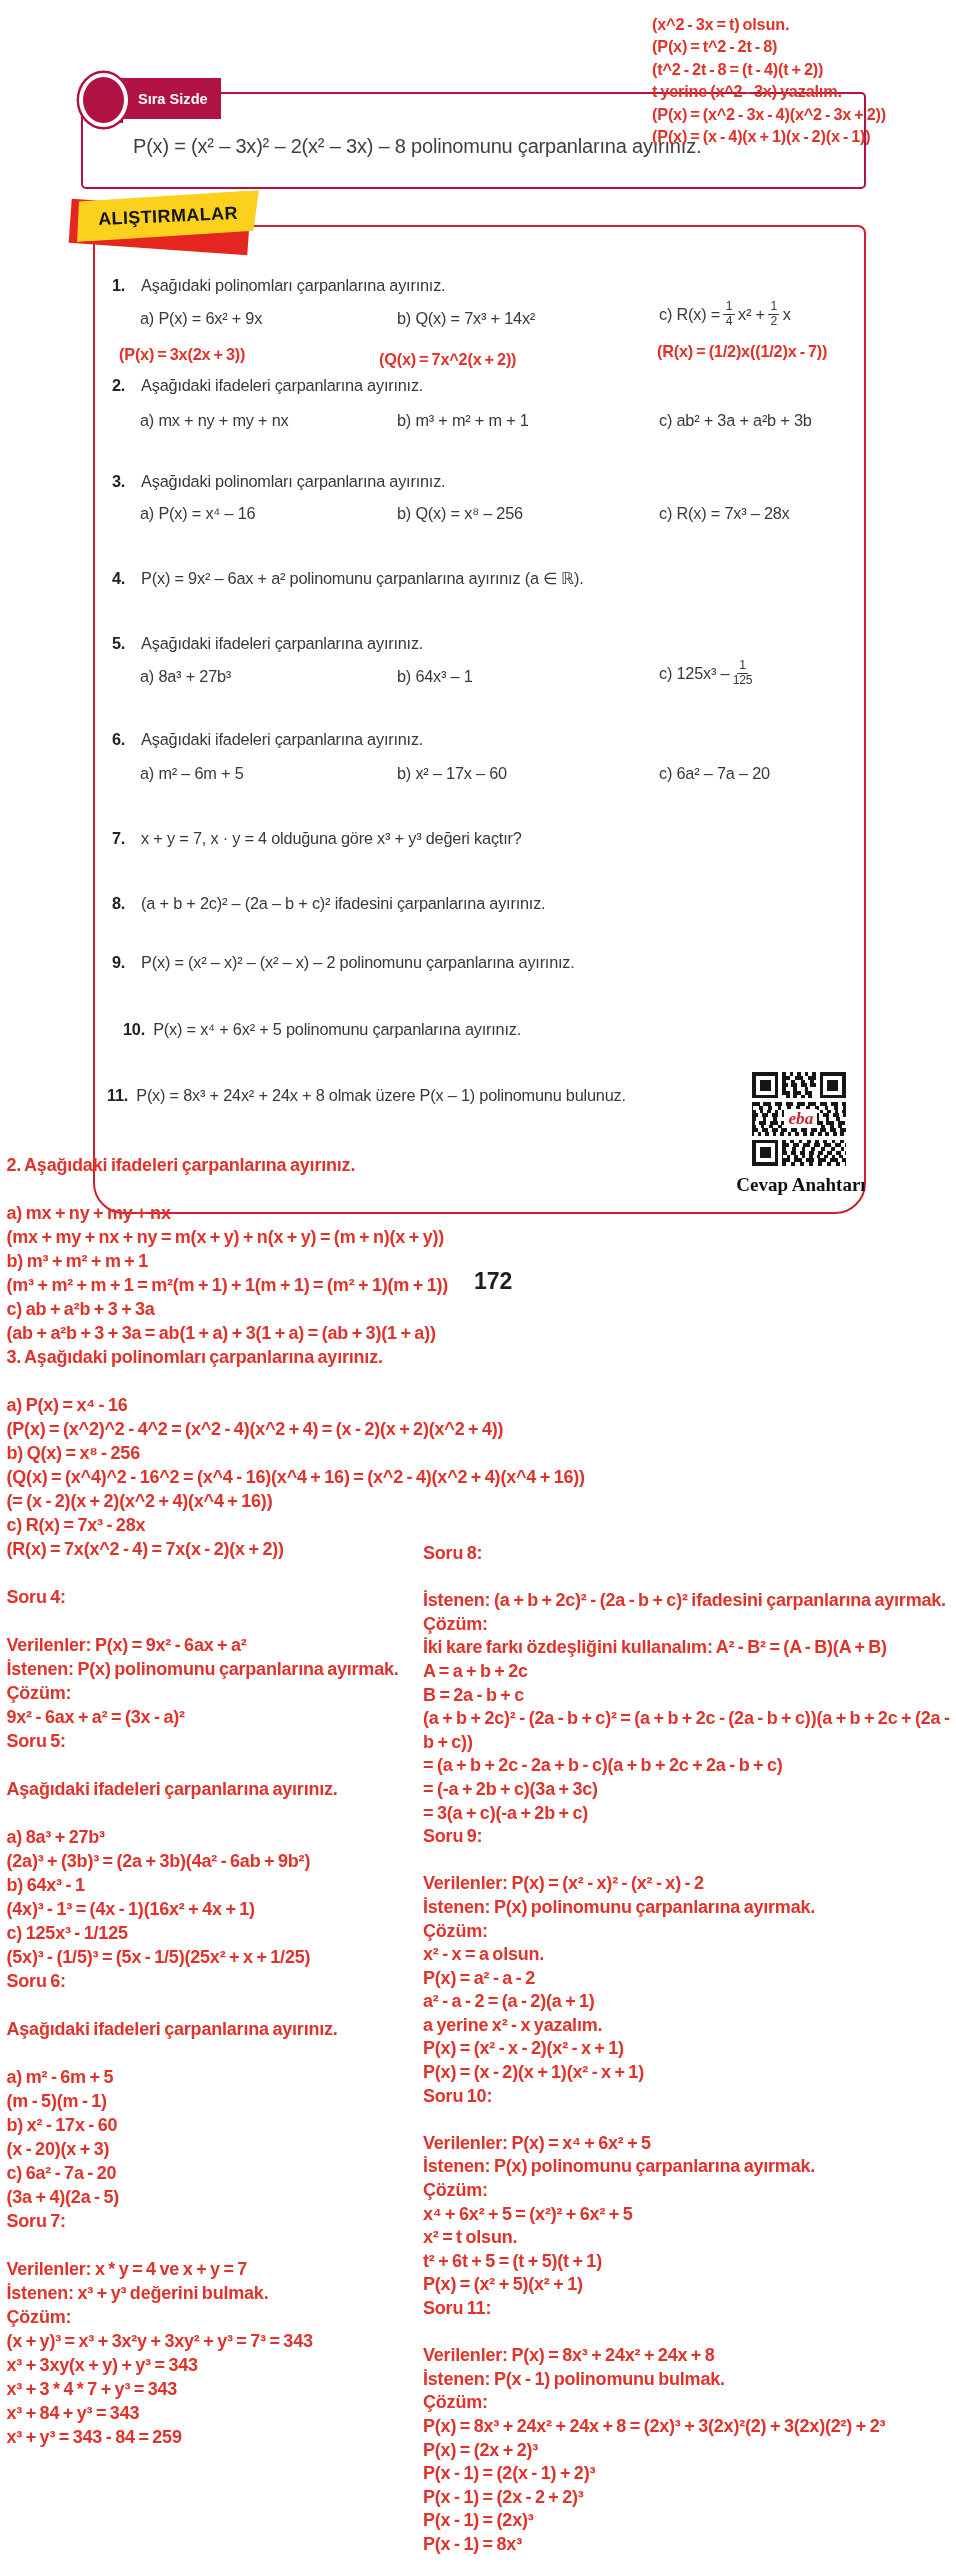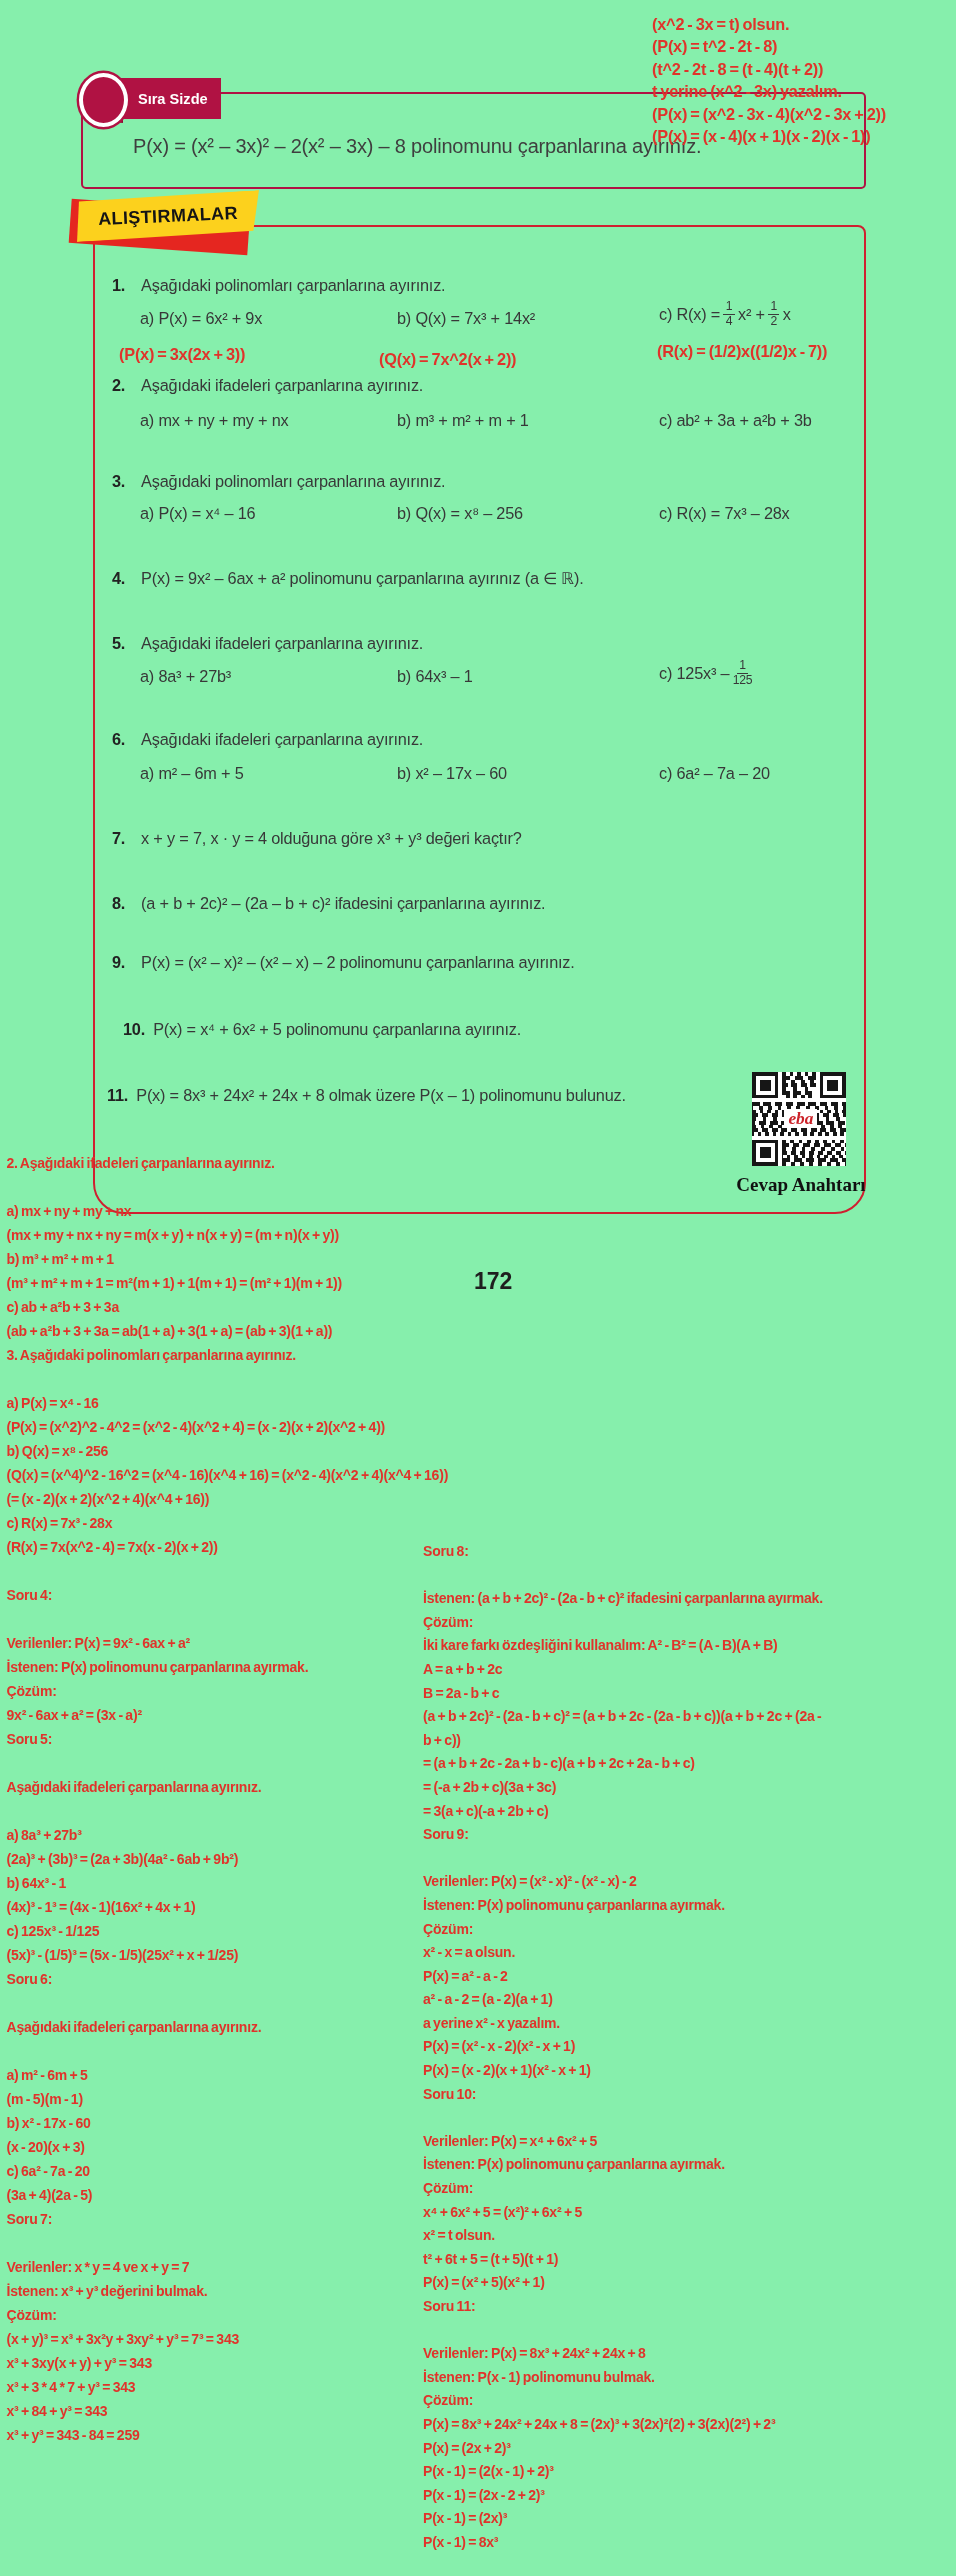--- a/index.html
+++ b/index.html
@@ -1,21 +1,21 @@
 <!DOCTYPE html>
 <html style="font-size:13px"><head>
 <meta charset="utf-8">
 <style>
   html,body{margin:0;padding:0;background:#e9e9e9;}
-  #page{position:relative;width:956px;height:2576px;background:#86efac;overflow:hidden;
+  #page{position:relative;width:956px;height:2576px;background:#ffffff;overflow:hidden;
         font-family:"Liberation Sans","DejaVu Sans",sans-serif;}
   
   .hand{color:#e0332b;font-weight:600;letter-spacing:-0.2px;word-spacing:-1.2px;}
   .anno-top{position:absolute;left:652px;top:13px;z-index:6;font-size:16.3px;line-height:22.4px;white-space:nowrap;}
-  .sol{position:absolute;z-index:5;font-size:14px;}
+  .sol{position:absolute;z-index:5;font-size:18px;}
   .sol-left{left:6.5px;top:1155px;width:496px;}
   .sol-right{left:423px;top:1543px;width:533px;}
   .sol-left .sol-line{height:24px;white-space:nowrap;}
   .sol-right .sol-line{height:23.6px;white-space:nowrap;}
   
   .sira-box{position:absolute;left:81px;top:92px;width:781px;height:93px;border:2px solid #b01243;border-radius:4.9px;z-index:2;}
   .sira-banner{position:absolute;left:115px;top:78px;width:96px;height:41px;background:#b01243;z-index:3;
                display:flex;align-items:center;justify-content:center;padding-left:9.8px;
                color:#fff;font-size:14.6px;font-weight:700;}
   .sira-fold{position:absolute;left:84px;top:81px;width:39px;height:42px;background:#8c0e33;z-index:2;

